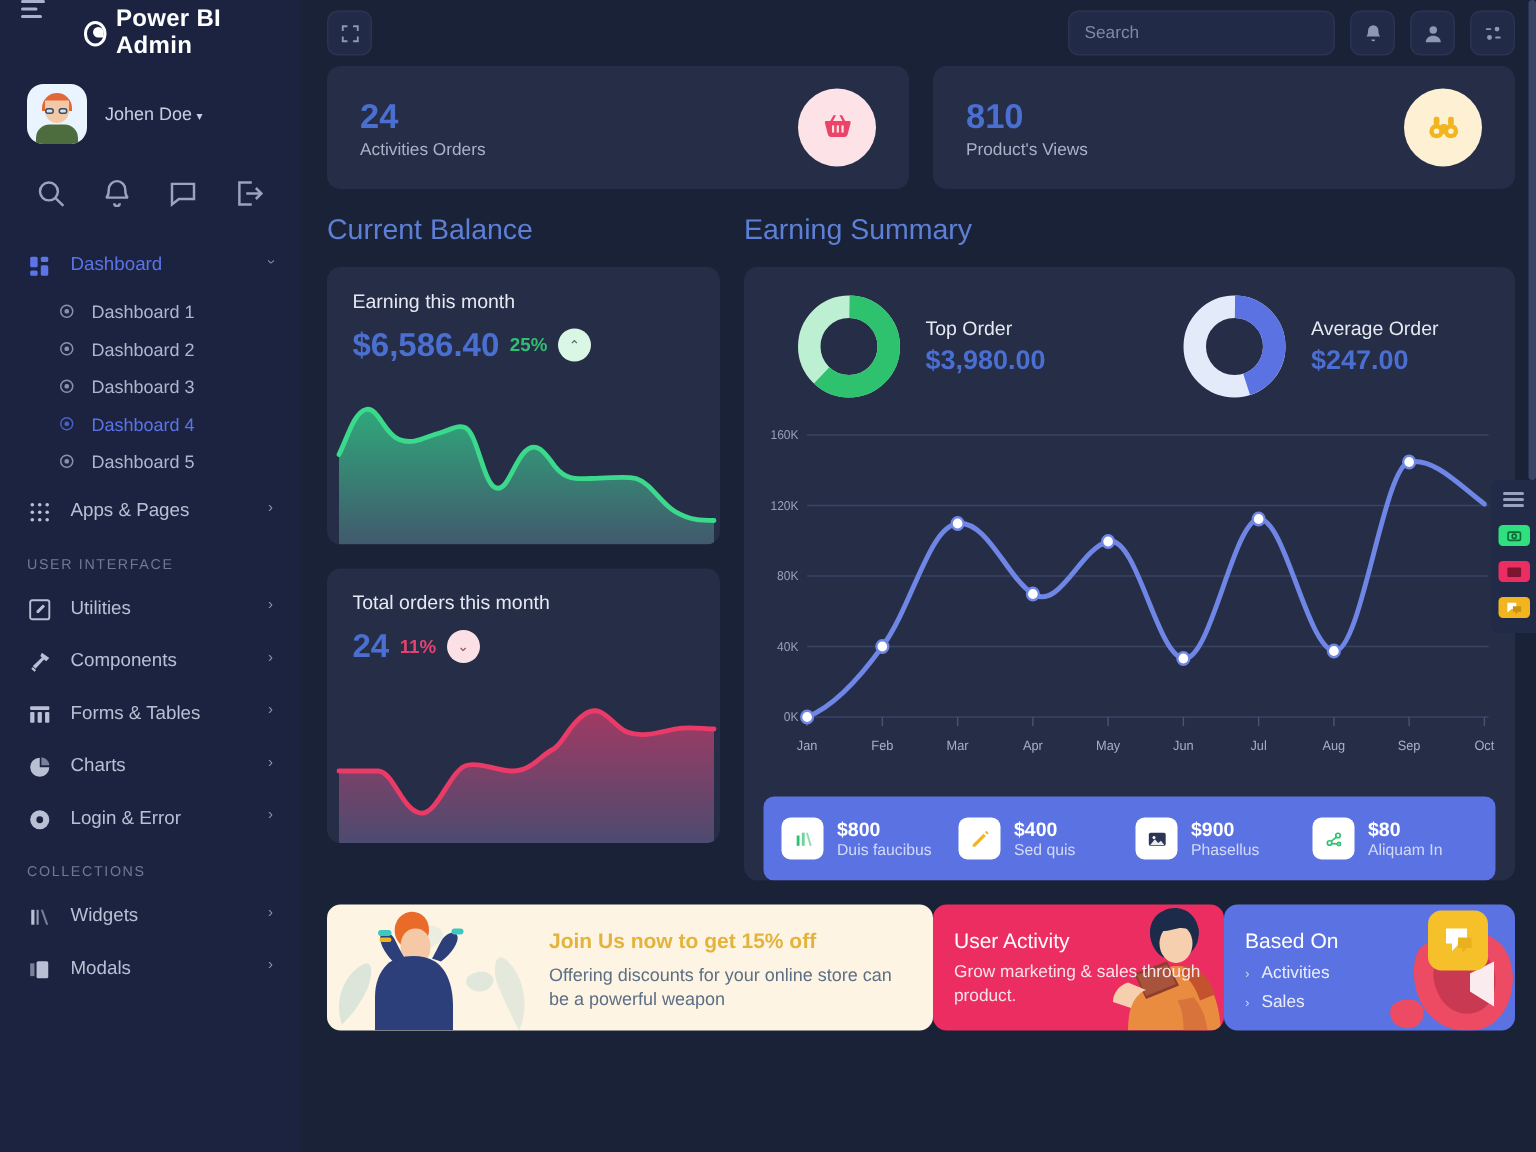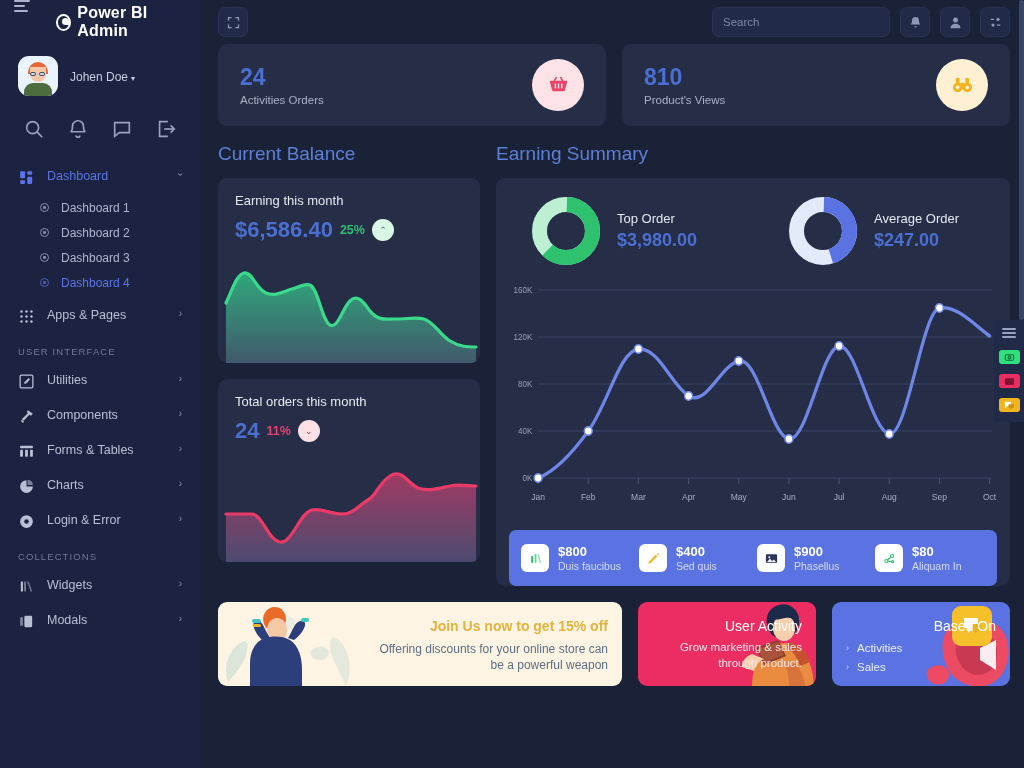--- a/index.html
+++ b/index.html
@@ -174,21 +174,21 @@
   .strip-item { flex: 1; display: flex; align-items: center; gap: 9px; }
   .strip-ico {
     width: 28px; height: 28px; border-radius: 6px; background: #fff;
     display: flex; align-items: center; justify-content: center; flex: 0 0 28px;
   }
   .strip-ico svg { width: 15px; height: 15px; }
   .strip-val { font-size: 13px; font-weight: bold; color: #fff; }
   .strip-lbl { font-size: 10.5px; color: #d3daf8; margin-top: 1px; }
 
   
-  .promos { display: flex; gap: 16px; margin-top: 16px; text-align: right; }
+  .promos { display: flex; margin-top: 16px; }
   .promo { height: 84px; border-radius: 9px; position: relative; overflow: hidden; }
   .promo.p1 { flex: 0 0 404px; background: #fdf4e3; }
   .promo.p2 { flex: 1; background: #ec2d62; }
   .promo.p3 { flex: 1; background: #5b72e2; }
   .promo-body { position: relative; z-index: 2; padding: 16px 14px; }
   .p1 .promo-title { color: #e3b33b; font-size: 14px; font-weight: bold; }
   .p1 .promo-sub { color: #5c6f86; font-size: 12px; margin-top: 7px; line-height: 1.35; }
   .p1 .promo-body { padding-left: 148px; }
   .p2 .promo-title, .p3 .promo-title { color: #fff; font-size: 14px; font-weight: normal; }
   .p2 .promo-sub { color: #fde2ea; font-size: 11.5px; margin-top: 6px; line-height: 1.35; }
@@ -302,20 +302,24 @@
             <span>Dashboard 2</span>
           </div>
         <div class="sub-item">
             <span class="dot-ico"></span>
             <span>Dashboard 3</span>
           </div>
         <div class="sub-item active">
             <span class="dot-ico"></span>
             <span>Dashboard 4</span>
           </div>
+        <div class="sub-item">
+            <span class="dot-ico"></span>
+            <span>Dashboard 5</span>
+          </div>
       </div>
 
       <div class="nav-item">
         <span class="nav-ico">
             <svg viewBox="0 0 24 24" fill="currentColor">
               <circle cx="5" cy="5" r="1.7"></circle>
               <circle cx="12" cy="5" r="1.7"></circle>
               <circle cx="19" cy="5" r="1.7"></circle>
               <circle cx="5" cy="12" r="1.7"></circle>
               <circle cx="12" cy="12" r="1.7"></circle>

